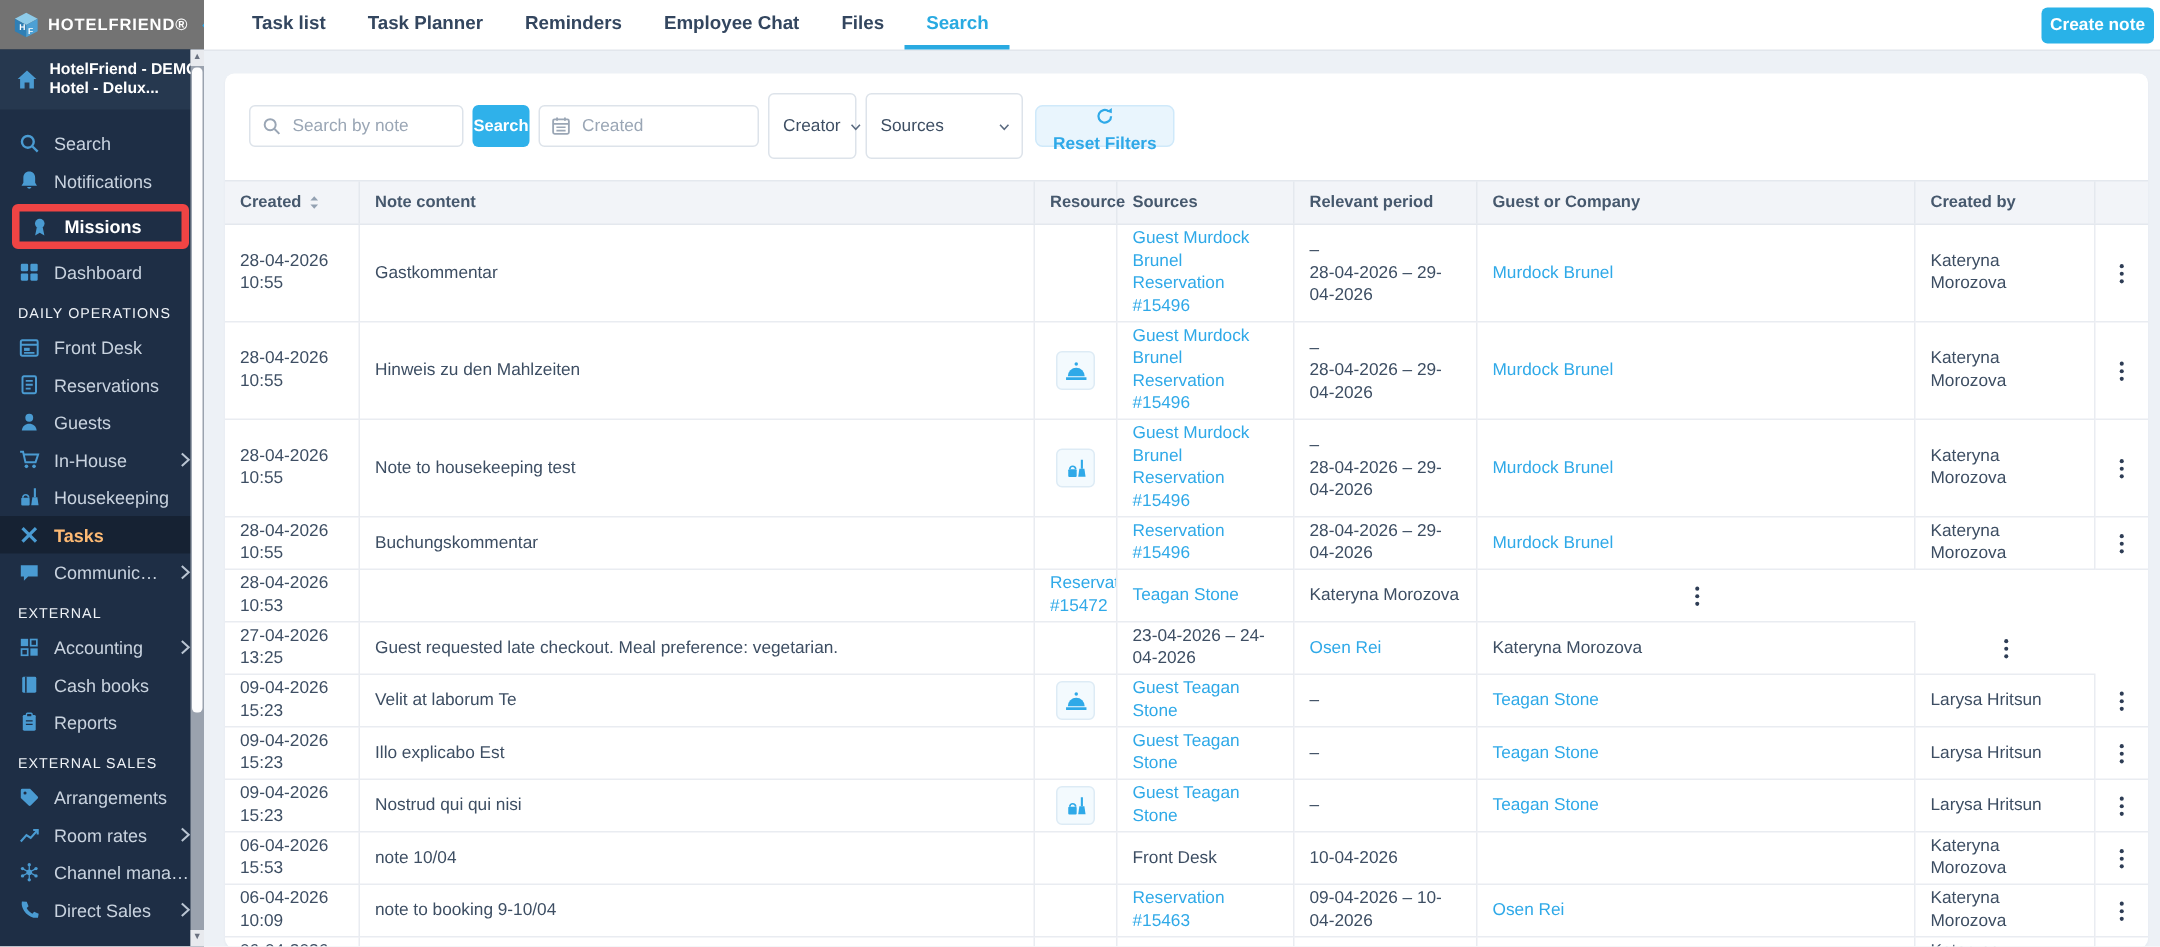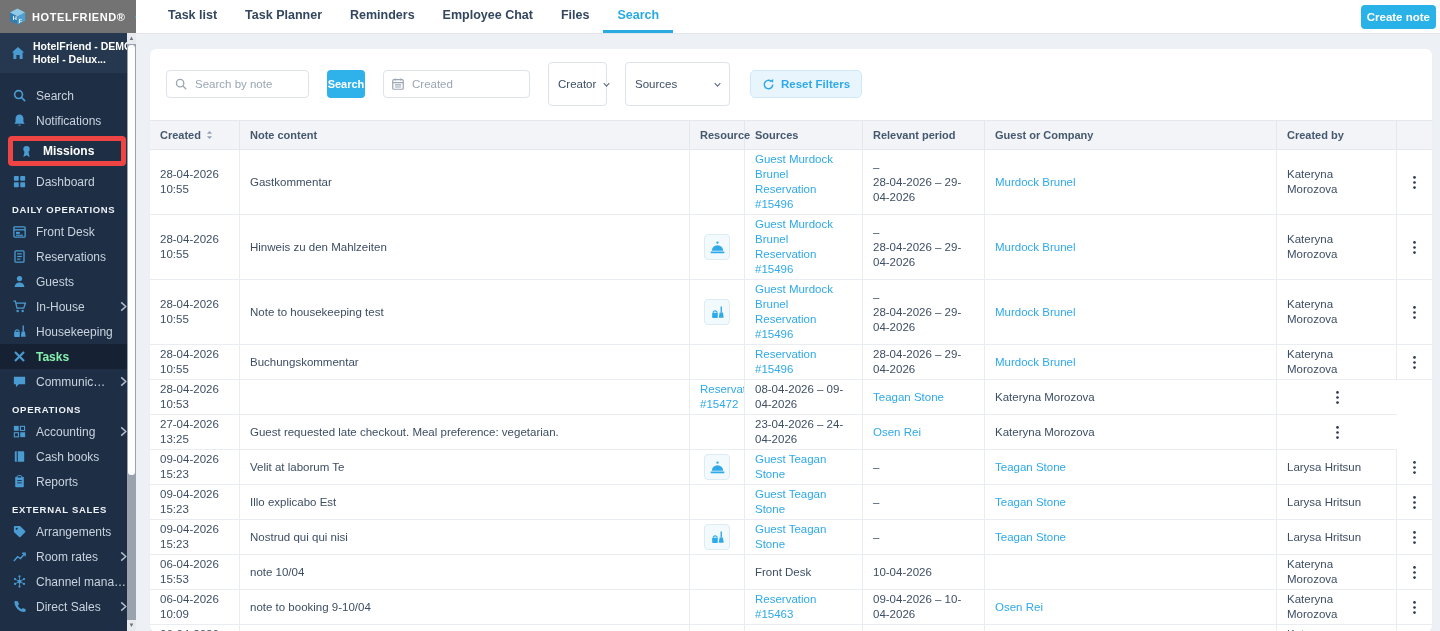--- a/index.html
+++ b/index.html
@@ -8,24 +8,24 @@
 
   
   .sidebar { position:relative; width:136px; height:631px; background:#1e2e45; flex:0 0 136px; color:#c9d3df; overflow:hidden; }
   .logo-bar { height:33px; background:#737373; display:flex; align-items:center; padding:0 8px; gap:5px; }
   .logo-text { color:#fff; font-size:11px; font-weight:bold; letter-spacing:.6px; white-space:nowrap; }
   .collapse { margin-left:2px; display:flex; cursor:pointer; }
   .hotel-selector { background:#26384f; display:flex; align-items:center; gap:7px; padding:7px 6px 7px 10px; cursor:pointer; }
   .hotel-lines { flex:1; display:flex; flex-direction:column; }
   .hotel-lines span { color:#fff; font-size:10.5px; font-weight:bold; line-height:13px; white-space:nowrap; overflow:hidden; }
   .side-nav { padding:10px 0 0 0; }
-  .section-header { color:#eef2f7; font-size:9.5px; font-weight:bold; letter-spacing:.7px; padding:10px 12px 4px 12px; }
+  .section-header { color:#eef2f7; font-size:9.5px; font-weight:normal; letter-spacing:.7px; padding:10px 12px 4px 12px; }
   .side-item { display:flex; align-items:center; gap:9px; height:25px; padding:0 8px 0 12px; font-size:12px; cursor:pointer; white-space:nowrap; }
   .side-item .lbl { flex:1; overflow:hidden; text-overflow:ellipsis; }
-  .side-item.active { background:rgba(0,0,0,.25); color:#86efac; font-weight:bold; }
+  .side-item.active { background:rgba(0,0,0,.25); color:#fdba74; font-weight:bold; }
   .side-item.boxed { border:5px solid #ef4444; border-radius:4px; margin:3px 10px 3px 8px; padding:0 4px 0 6px; height:30px; color:#fff; font-weight:bold; }
   .icn { display:inline-flex; align-items:center; justify-content:center; flex:0 0 auto; }
   .icn svg { display:block; }
   
   .side-scroll { position:absolute; top:33px; right:0; bottom:0; width:9px; background:#9aa2ae; }
   .side-scroll .arrow { position:absolute; left:0; width:9px; height:11px; background:#e8eaee; color:#6b7280; font-size:6px; line-height:11px; text-align:center; }
   .side-scroll .arrow.up { top:0; }
   .side-scroll .arrow.down { bottom:0; }
   .side-scroll .thumb { position:absolute; left:1px; top:12px; width:7px; height:430px; background:#fdfdfe; border-radius:3px; }
 
@@ -34,32 +34,32 @@
   .topnav { height:34px; background:#fff; border-bottom:1px solid #e2e6ec; display:flex; align-items:stretch; padding-left:18px; flex:0 0 34px; }
   .tabs { display:flex; }
   .tab { display:flex; align-items:center; padding:0 14px; font-size:12.5px; font-weight:bold; color:#33465f; cursor:pointer; border-bottom:3px solid transparent; }
   .tab.active { color:#29aae1; border-bottom-color:#29aae1; }
   .create-note { margin:5px 4px 0 auto; height:24px; padding:0 6px; background:#29b2e8; color:#fff; border:none; border-radius:4px; font-size:11.5px; font-weight:bold; font-family:inherit; cursor:pointer; }
 
   .content { flex:1; padding:15px 8px 0 14px; overflow:hidden; }
   .card { background:#fff; border-radius:6px; height:583px; overflow:hidden; box-shadow:0 1px 2px rgba(30,46,69,.04); }
 
   
-  .filters { display:flex; align-items:center; gap:18px; padding:13px 28px 14px 16px; }
+  .filters { display:flex; align-items:center; gap:6px; padding:13px 28px 14px 16px; }
   .inp-wrap { position:relative; display:flex; align-items:center; }
   .inp-wrap .inp-icn { position:absolute; left:8px; }
   .flt-input { height:28px; border:1px solid #dde3ea; border-radius:4px; font-family:inherit; font-size:11.5px; color:#3d4e63; padding:0 8px 0 28px; outline:none; }
   .flt-input::placeholder { color:#9aa6b5; }
   .search-input { width:143px; }
   .created-input { width:147px; }
   .search-btn { width:38px; height:28px; background:#2fb1ea; color:#fff; border:none; border-radius:4px; font-size:11px; font-weight:bold; font-family:inherit; cursor:pointer; padding:0; }
   .dropdown { height:44px; border:1px solid #dde3ea; border-radius:4px; display:flex; align-items:center; justify-content:space-between; padding:0 7px 0 9px; font-size:11.5px; color:#3d4e63; cursor:pointer; background:#fff; gap:6px; }
   .dd-creator { width:59px; }
   .dd-sources { width:105px; }
-  .reset-btn { margin-left:2px; height:28px; padding:0 11px; background:#e9f5fd; border:1px solid #cfe9fa; border-radius:5px; color:#2fa9e8; font-size:11.5px; font-weight:bold; font-family:inherit; display:flex; align-items:center; gap:6px; cursor:pointer; }
+  .reset-btn { margin-left:2px; height:28px; padding:0 11px; background:#e9f5fd; border:1px solid #cfe9fa; border-radius:5px; color:#2fa9e8; font-size:11.5px; font-weight:bold; font-family:inherit; display:flex; align-items:center; gap:6px; cursor:pointer;flex-direction:column; }
 
   
   .trow { display:grid; grid-template-columns:90px 450px 55px 118px 122px 292px 120px 35px; }
   .thead { background:#f2f4f8; border-top:1px solid #e4e8ee; border-bottom:1px solid #e4e8ee; }
   .th { height:28px; display:flex; align-items:center; gap:4px; padding:0 10px; font-size:11px; font-weight:bold; color:#46586d; border-right:1px solid #e4e8ee; }
   .th:last-child { border-right:none; }
   .tr .td { border-right:1px solid #e9ecf1; border-bottom:1px solid #e9ecf1; }
   .tr .td:last-child { border-right:none; }
   .td { display:flex; align-items:center; padding:2px 10px; font-size:11.5px; color:#3d4e63; line-height:15px; overflow:hidden; }
   .tr { min-height:35px; }
@@ -218,21 +218,21 @@
               <path d="M2 3h12v8H7.2L4.2 14v-3H2z" fill="#4a9bd2"></path>
             </svg>
           </span>
           <span class="lbl">Communications</span>
           <span class="icn arrow">
             <svg width="9" height="11" viewBox="0 0 9 12">
               <polyline points="2,1.5 7,6 2,10.5" fill="none" stroke="#b9c4d2" stroke-width="1.5"></polyline>
             </svg>
           </span>
         </div>
-        <div class="section-header">OPERATIONS</div>
+        <div class="section-header">EXTERNAL</div>
         <div class="side-item">
           <span class="icn">
             <svg width="15" height="15" viewBox="0 0 16 16">
               <rect x="2" y="2" width="5.2" height="5.2" fill="#4a9bd2"></rect>
               <rect x="9" y="2.5" width="4.4" height="4.4" fill="none" stroke="#4a9bd2" stroke-width="1.2"></rect>
               <rect x="2.5" y="9.3" width="4.4" height="4.4" fill="none" stroke="#4a9bd2" stroke-width="1.2"></rect>
               <rect x="8.8" y="8.8" width="5.2" height="5.2" fill="#4a9bd2"></rect>
             </svg>
           </span>
           <span class="lbl">Accounting</span>
@@ -560,23 +560,20 @@
                     </span>
                   </span>
                 </div>
               </div>
               <div class="trow tr">
                 <div class="td">28-04-2026 10:53</div>
                 <div class="td center"></div>
                 <div class="td stack">
                   <a class="link">Reservation #15472</a>
                 </div>
-                <div class="td stack">
-                  <span>08-04-2026 – 09-04-2026</span>
-                </div>
                 <div class="td">
                   <a class="link">Teagan Stone</a>
                 </div>
                 <div class="td">Kateryna Morozova</div>
                 <div class="td center">
                   <span class="kebab">
                     <span class="icn">
                       <svg width="5" height="15" viewBox="0 0 5 16">
                         <circle cx="2.5" cy="2.6" r="1.45" fill="#2e3d55"></circle>
                         <circle cx="2.5" cy="8" r="1.45" fill="#2e3d55"></circle>

